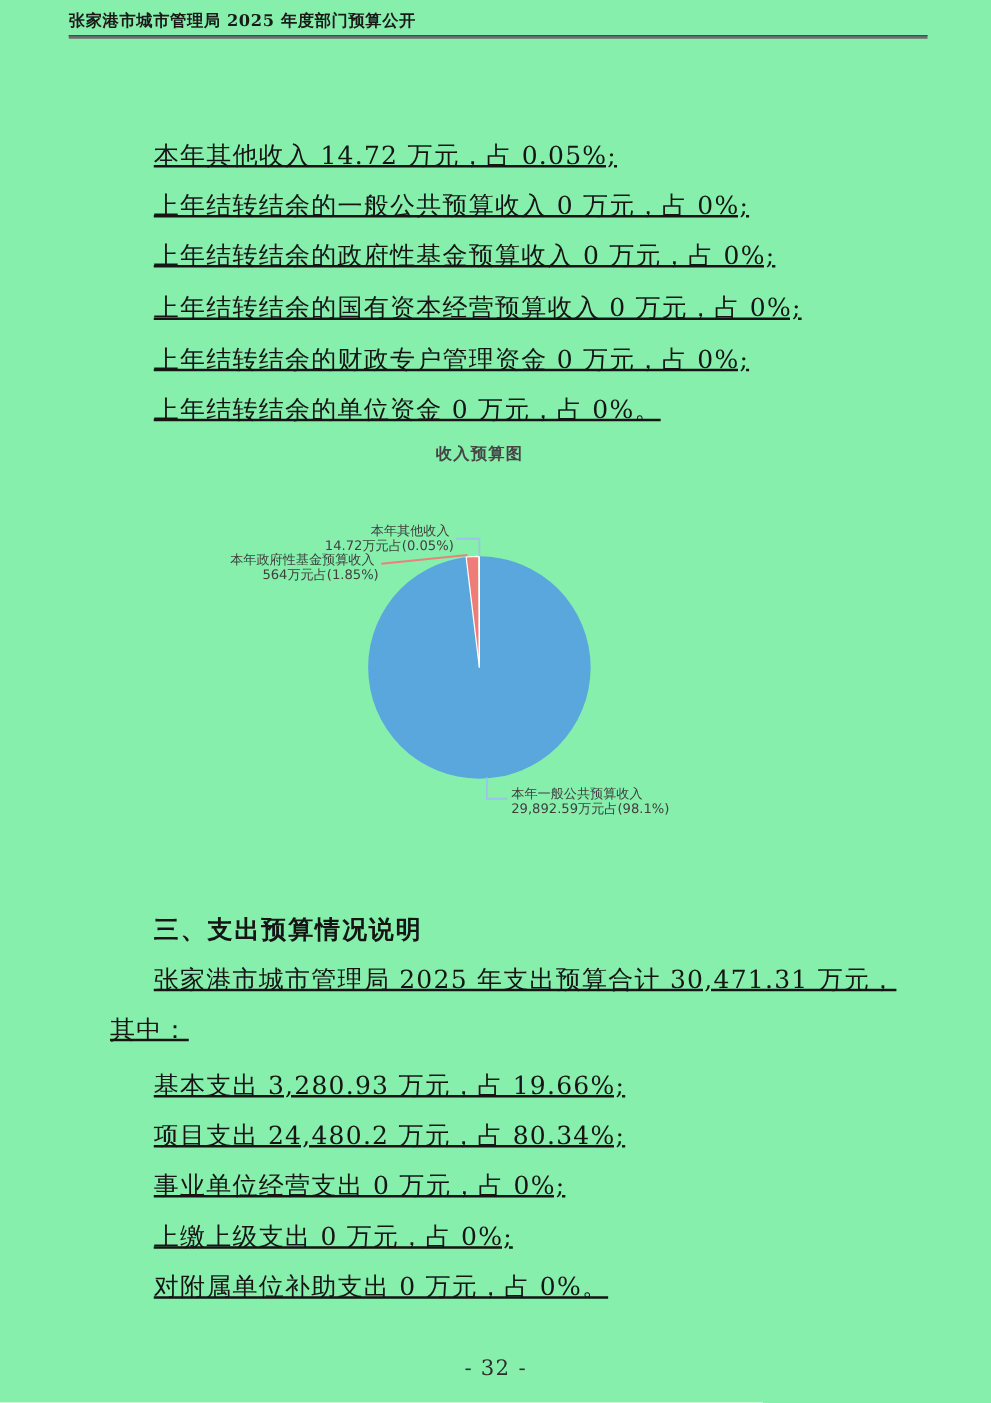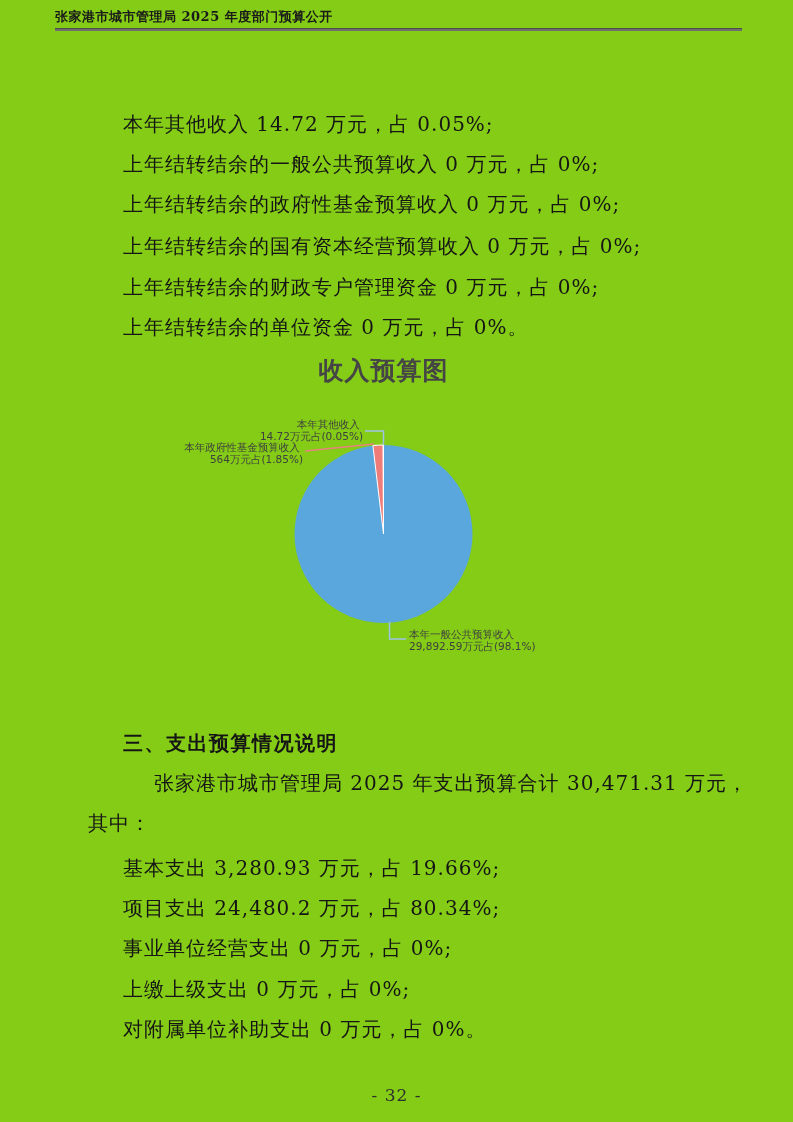--- a/index.html
+++ b/index.html
@@ -1,47 +1,47 @@
 <!DOCTYPE html>
 <html><head>
 <meta charset="utf-8">
 <style>
   html,body{margin:0;padding:0;background:#ffffff;}
   .page{
     position:relative;
     width:793px;height:1122px;
-    background:#84cc16;
+    background:#86efac;
     font-family:"DejaVu Serif","Liberation Serif",serif;
     color:#151515;
     overflow:hidden;
   }
   .abs{position:absolute;}
   .header-title{
     left:55px;top:8px;
     font-size:13px;font-weight:bold;letter-spacing:0.5px;
     color:#1a1a1a;white-space:nowrap;
   }
   .header-rule{
     left:55px;top:28px;width:687px;height:3px;
     background:#6e6e6e;border-top:1px solid #4c4c4c;box-sizing:border-box;
   }
   .body-line{
     left:123px;
-    font-size:20px;letter-spacing:1px;white-space:nowrap;
+    font-size:20px;letter-spacing:1px;white-space:nowrap;text-decoration:underline;
   }
   .chart-title{
     left:180px;top:354px;width:407px;text-align:center;
     font-family:Liberation Serif, serif;
-    font-weight:bold;font-size:25px;color:#454545;letter-spacing:1px;
+    font-weight:bold;font-size:13px;color:#454545;letter-spacing:1px;
   }
   .section-heading{
     left:123px;top:730px;
     font-size:20px;font-weight:bold;letter-spacing:1.5px;white-space:nowrap;
   }
-  .intro-line-1{left:123px;top:770px;margin-left:31px;}
+  .intro-line-1{left:123px;top:770px;}
   .intro-line-2{left:88px;top:810px;}
   .footer-page-number{
     left:0;top:1085px;width:793px;text-align:center;
     font-size:17px;color:#2e2e2e;letter-spacing:1px;
   }
   svg text{
     font-family:"DejaVu Sans","Liberation Sans",sans-serif;
     font-size:10.5px;fill:#3f3f3f;
   }
 </style>

